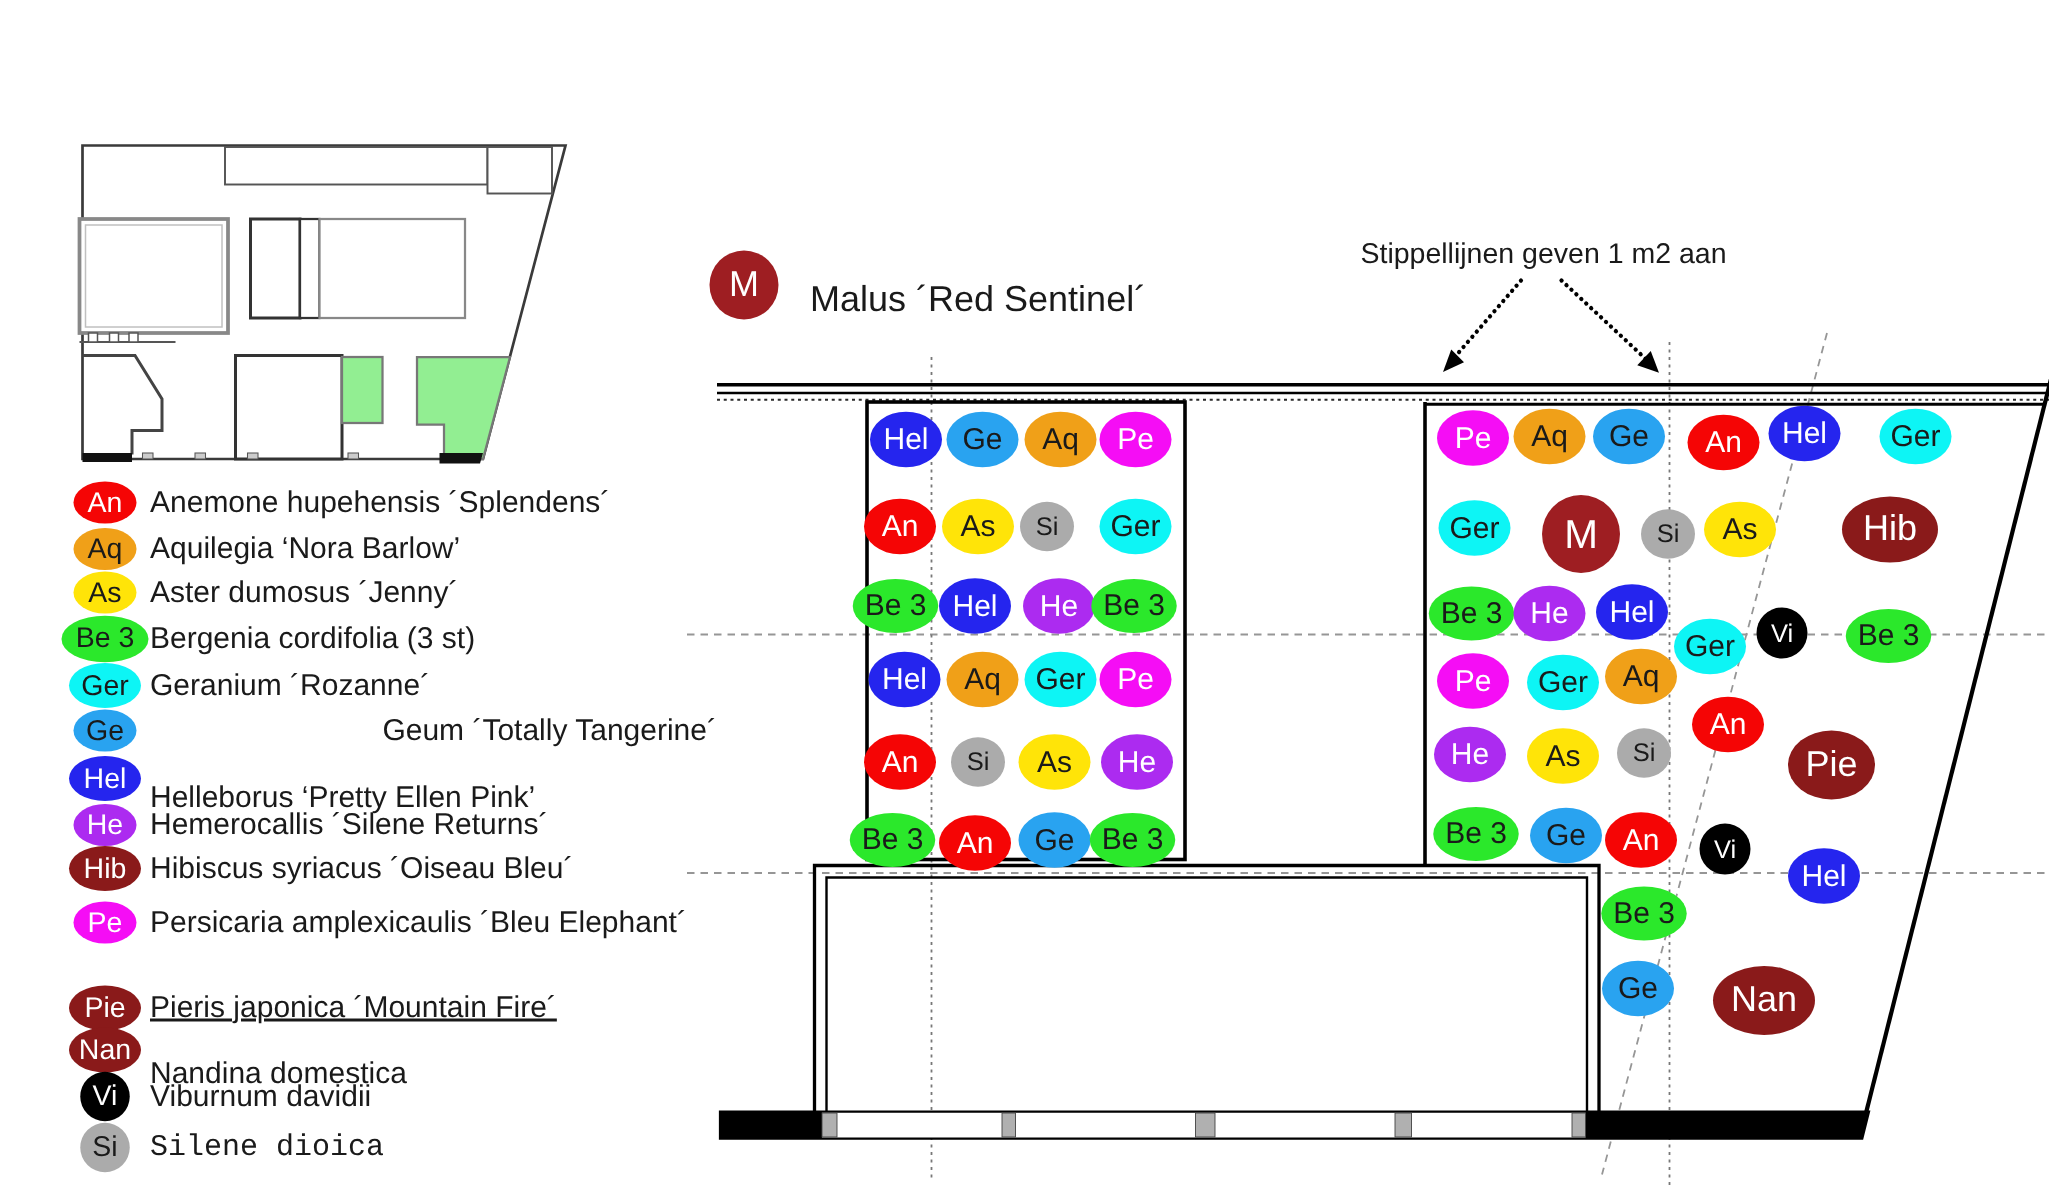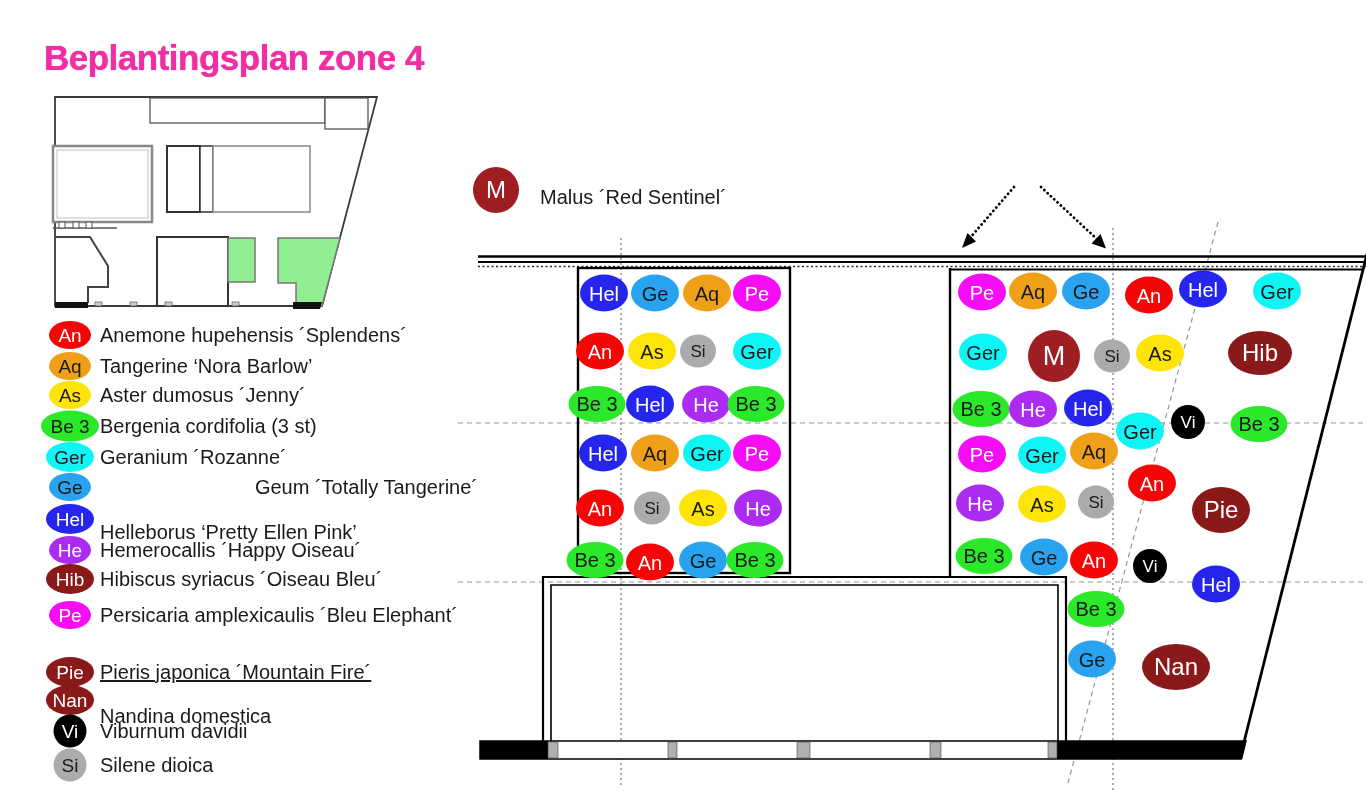--- a/index.html
+++ b/index.html
@@ -26,30 +26,29 @@
       display:flex;align-items:center;justify-content:center;
       width:42px;height:28px;font-size:19px;white-space:nowrap;z-index:3;line-height:1;}
   .lbadge.b3{width:58px;height:31px;}
   .lbadge.w3{width:48px;height:30px;}
   .lbadge.circ{width:33px;height:33px;}
   .legend-label{position:absolute;left:100px;font-size:20px;line-height:33px;
       width:378px;z-index:3;}
   .malus-circle{position:absolute;left:473px;top:167px;width:46px;height:46px;
       border-radius:50%;display:flex;align-items:center;justify-content:center;
       font-size:24px;z-index:3;}
-  .malus-label{position:absolute;left:540px;top:186px;font-size:20px;z-index:3;}
+  .malus-label{position:absolute;left:540px;top:186px;font-size:24px;z-index:3;}
   .annotation{position:absolute;left:888px;top:159px;width:282px;text-align:center;
       font-size:19px;z-index:3;}
 </style>
 </head>
 <body>
 
 <div id="stage">
 
-  <div class="page-title" style="color: rgb(243, 45, 166);">Beplantingsplan zone 4</div>
 
   <svg id="structure-svg" width="1366" height="791" viewBox="0 0 1366 791">
 
     <g stroke-linejoin="miter" fill="none">
       <polygon points="55,97 377,97 322,306 55,306" fill="#ffffff" stroke="#3a3a3a" stroke-width="1.8"></polygon>
       <rect x="150" y="98" width="175" height="25" fill="#ffffff" stroke="#555" stroke-width="1.3"></rect>
       <rect x="325" y="98" width="43" height="31" fill="#ffffff" stroke="#555" stroke-width="1.3"></rect>
       <rect x="53" y="146" width="99" height="76" fill="#ffffff" stroke="#888" stroke-width="2.5"></rect>
       <rect x="57" y="150" width="91" height="68" fill="none" stroke="#c0c0c0" stroke-width="1"></rect>
       <line x1="53" y1="228" x2="117" y2="228" stroke="#555" stroke-width="1.4"></line>
@@ -105,50 +104,51 @@
       <line x1="1041" y1="187" x2="1099" y2="241" stroke="#000" stroke-width="2.8" stroke-dasharray="0.1 4.4" stroke-linecap="round"></line>
       <polygon points="962,248 967.5,233 976,241.5" fill="#000"></polygon>
       <polygon points="1106,248.5 1091.5,243.5 1100.5,234" fill="#000"></polygon>
     </g>
   </svg>
 
   <div id="legend">
       <div class="lbadge " style="left: 70px; top: 335px; background: rgb(245, 5, 5); color: rgb(255, 255, 255);">An</div>
       <div class="legend-label" style="top: 319px;">Anemone hupehensis ´Splendens´</div>
       <div class="lbadge " style="left: 70px; top: 366px; background: rgb(240, 160, 24); color: rgb(26, 26, 26);">Aq</div>
-      <div class="legend-label" style="top: 350px;">Tangerine ‘Nora Barlow’</div>
+      <div class="legend-label" style="top: 350px;">Aquilegia ‘Nora Barlow’</div>
       <div class="lbadge " style="left: 70px; top: 395px; background: rgb(255, 228, 8); color: rgb(26, 26, 26);">As</div>
       <div class="legend-label" style="top: 379px;">Aster dumosus ´Jenny´</div>
       <div class="lbadge b3" style="left: 70px; top: 426px; background: rgb(43, 232, 43); color: rgb(26, 26, 26);">Be 3</div>
       <div class="legend-label" style="top: 410px;">Bergenia cordifolia (3 st)</div>
       <div class="lbadge w3" style="left: 70px; top: 457px; background: rgb(13, 245, 245); color: rgb(26, 26, 26);">Ger</div>
       <div class="legend-label" style="top: 441px;">Geranium ´Rozanne´</div>
       <div class="lbadge " style="left: 70px; top: 487px; background: rgb(41, 163, 240); color: rgb(26, 26, 26);">Ge</div>
       <div class="legend-label" style="top: 471px; text-align: right;">Geum ´Totally Tangerine´</div>
       <div class="lbadge w3" style="left: 70px; top: 519px; background: rgb(37, 37, 238); color: rgb(255, 255, 255);">Hel</div>
       <div class="legend-label" style="top: 503px; margin-top: 13px;">Helleborus ‘Pretty Ellen Pink’</div>
       <div class="lbadge " style="left: 70px; top: 550px; background: rgb(172, 43, 240); color: rgb(255, 255, 255);">He</div>
-      <div class="legend-label" style="top: 534px;">Hemerocallis ´Happy Oiseau´</div>
+      <div class="legend-label" style="top: 534px;">Hemerocallis ´Silene Returns´</div>
       <div class="lbadge w3" style="left: 70px; top: 579px; background: rgb(138, 26, 26); color: rgb(255, 255, 255);">Hib</div>
       <div class="legend-label" style="top: 563px;">Hibiscus syriacus ´Oiseau Bleu´</div>
       <div class="lbadge " style="left: 70px; top: 615px; background: rgb(245, 13, 245); color: rgb(255, 255, 255);">Pe</div>
       <div class="legend-label" style="top: 599px;">Persicaria amplexicaulis ´Bleu Elephant´</div>
       <div class="lbadge w3" style="left: 70px; top: 672px; background: rgb(138, 26, 26); color: rgb(255, 255, 255);">Pie</div>
       <div class="legend-label" style="top: 656px; text-decoration: underline;">Pieris japonica ´Mountain Fire´</div>
       <div class="lbadge w3" style="left: 70px; top: 700px; background: rgb(138, 26, 26); color: rgb(255, 255, 255);">Nan</div>
       <div class="legend-label" style="top: 700px;">Nandina domestica</div>
       <div class="lbadge circ" style="left: 70px; top: 731px; background: rgb(0, 0, 0); color: rgb(255, 255, 255);">Vi</div>
       <div class="legend-label" style="top: 715px;">Viburnum davidii</div>
       <div class="lbadge circ" style="left: 70px; top: 765px; background: rgb(171, 171, 171); color: rgb(26, 26, 26);">Si</div>
-      <div class="legend-label" style="top: 749px;">Silene dioica</div>
+      <div class="legend-label" style="top: 749px; font-family: Liberation Mono, monospace;">Silene dioica</div>
     </div>
 
   <div class="malus-circle" style="background: rgb(158, 30, 34); color: rgb(255, 255, 255);">M</div>
   <div class="malus-label">Malus ´Red Sentinel´</div>
 
+  <div class="annotation">Stippellijnen geven 1 m2 aan</div>
 
   <div id="left-bed">
       <div class="oval " style="left: 604px; top: 293px; background: rgb(37, 37, 238); color: rgb(255, 255, 255);">Hel</div>
       <div class="oval " style="left: 655px; top: 293px; background: rgb(41, 163, 240); color: rgb(26, 26, 26);">Ge</div>
       <div class="oval " style="left: 707px; top: 293px; background: rgb(240, 160, 24); color: rgb(26, 26, 26);">Aq</div>
       <div class="oval " style="left: 757px; top: 293px; background: rgb(245, 13, 245); color: rgb(255, 255, 255);">Pe</div>
       <div class="oval " style="left: 600px; top: 351px; background: rgb(245, 5, 5); color: rgb(255, 255, 255);">An</div>
       <div class="oval " style="left: 652px; top: 351px; background: rgb(255, 228, 8); color: rgb(26, 26, 26);">As</div>
       <div class="oval si" style="left: 698px; top: 351px; background: rgb(171, 171, 171); color: rgb(26, 26, 26);">Si</div>
       <div class="oval " style="left: 757px; top: 351px; background: rgb(13, 245, 245); color: rgb(26, 26, 26);">Ger</div>

